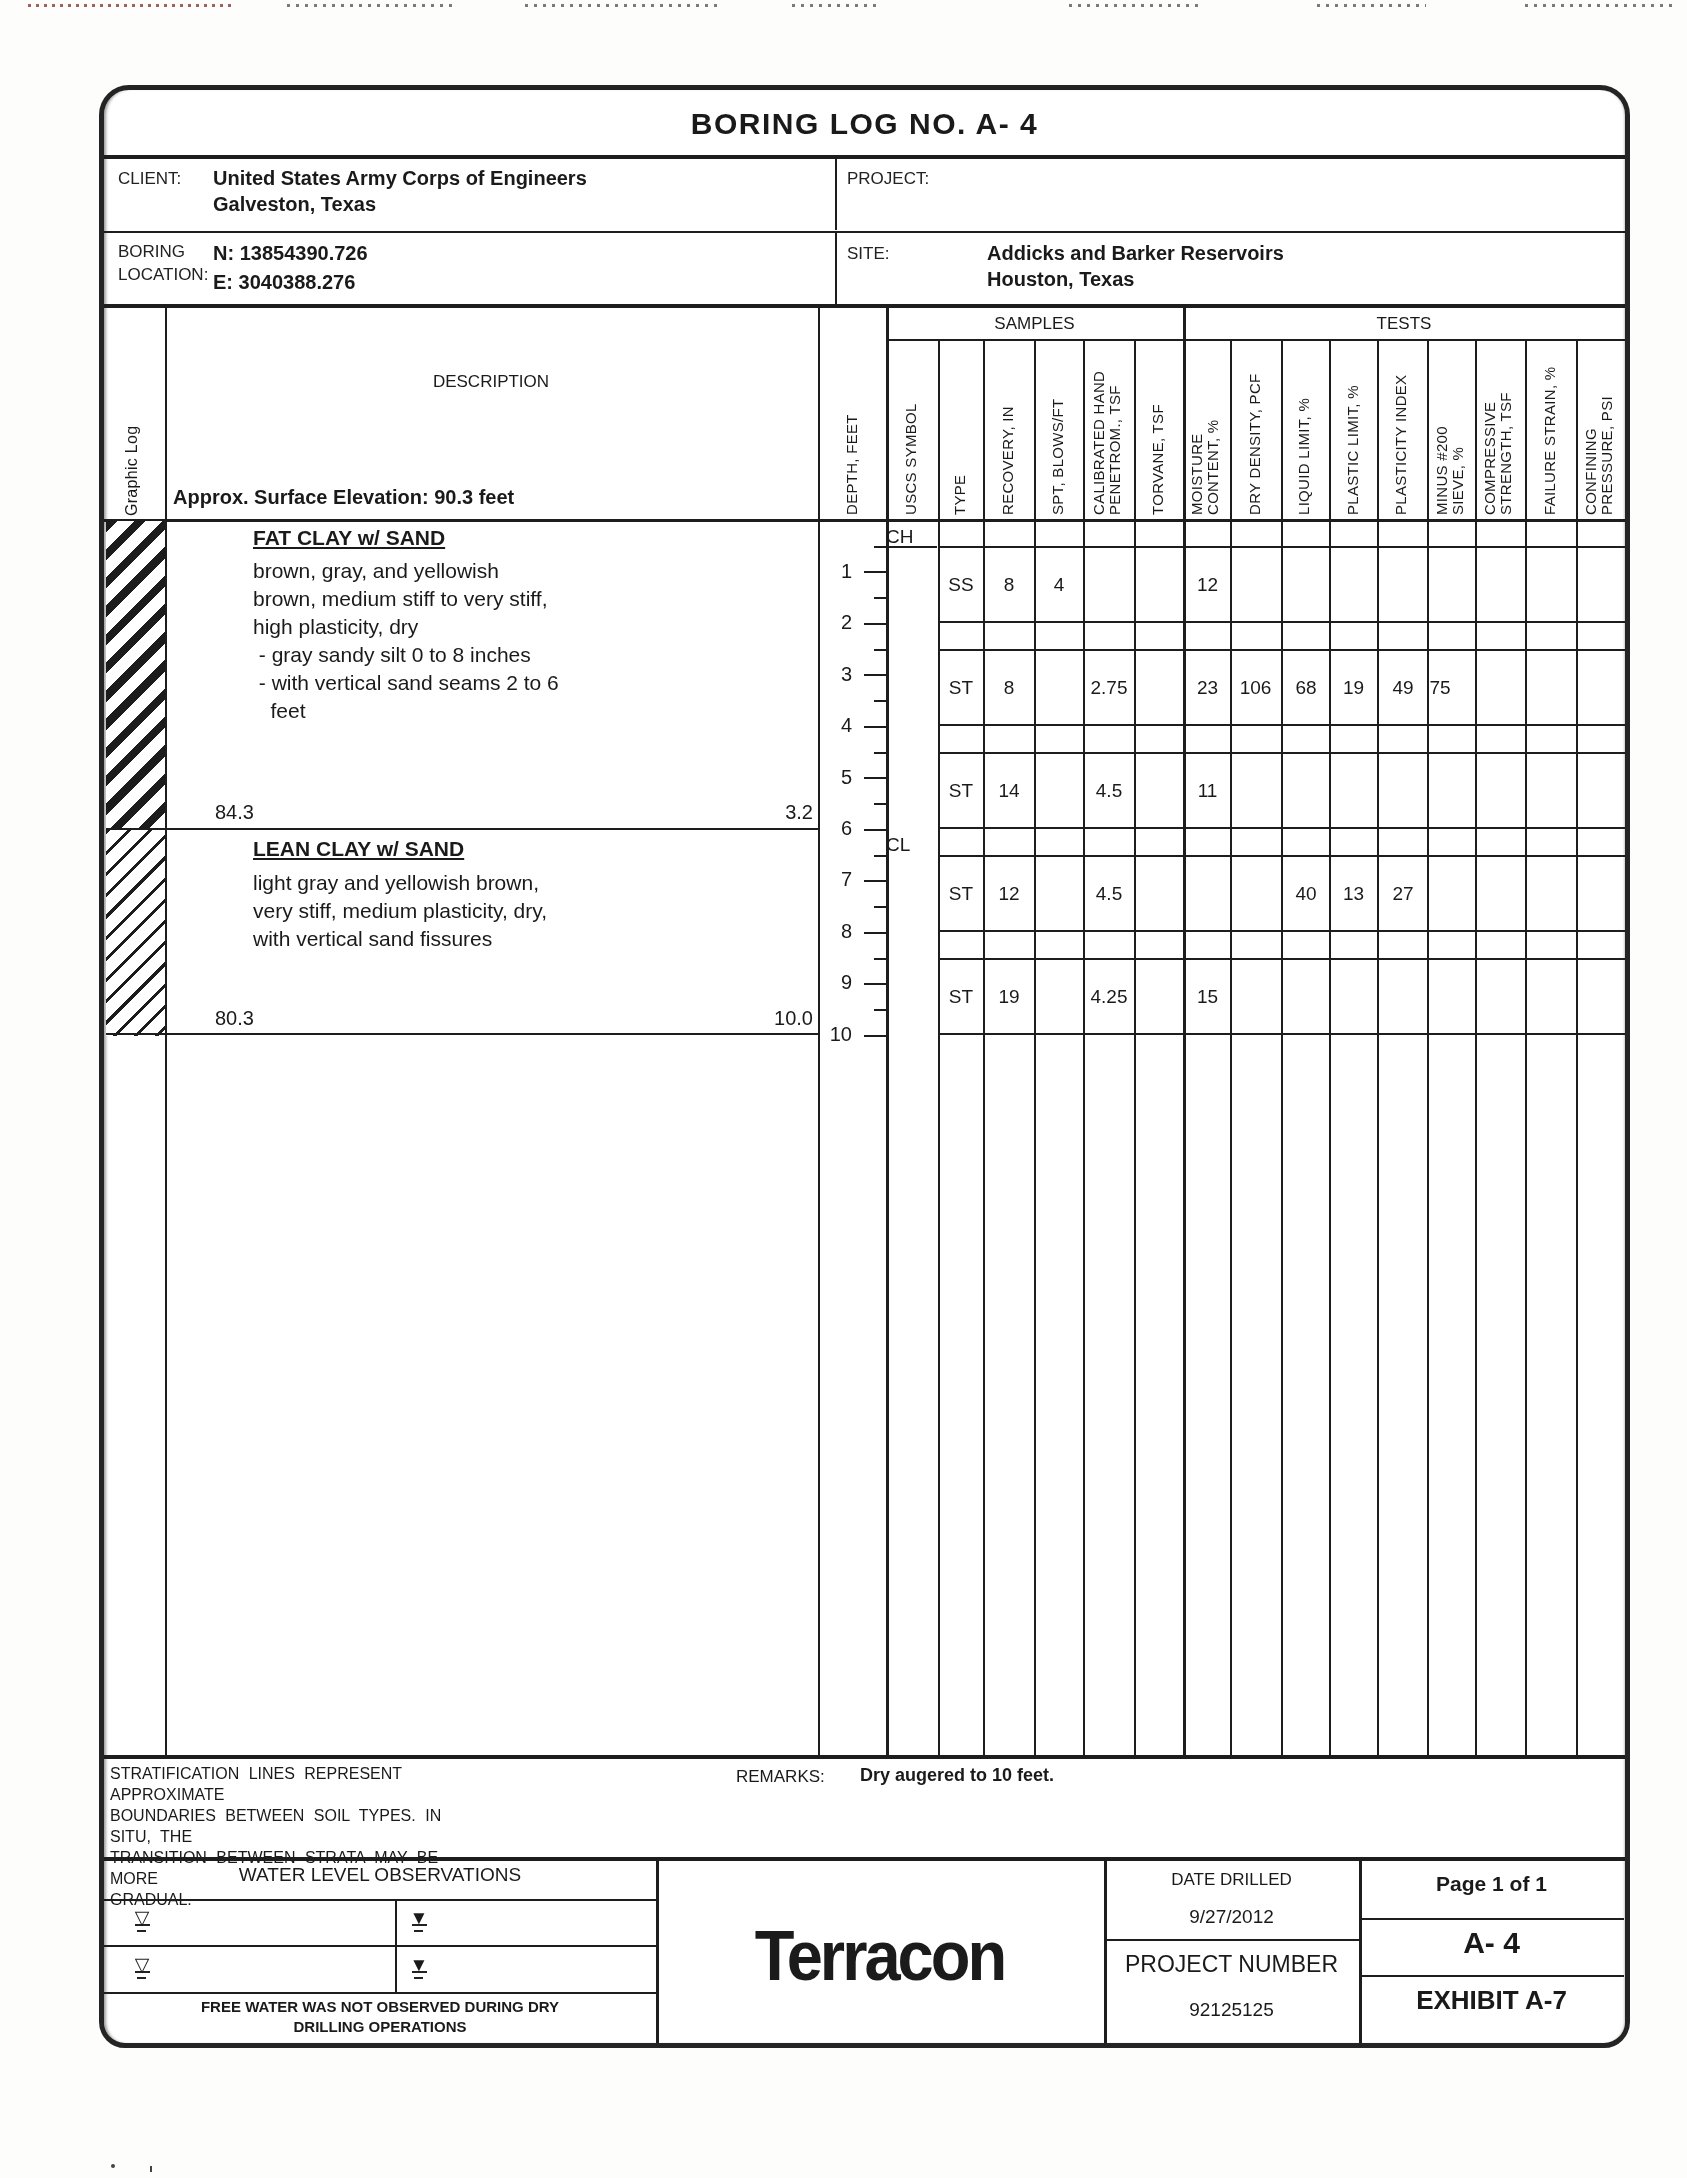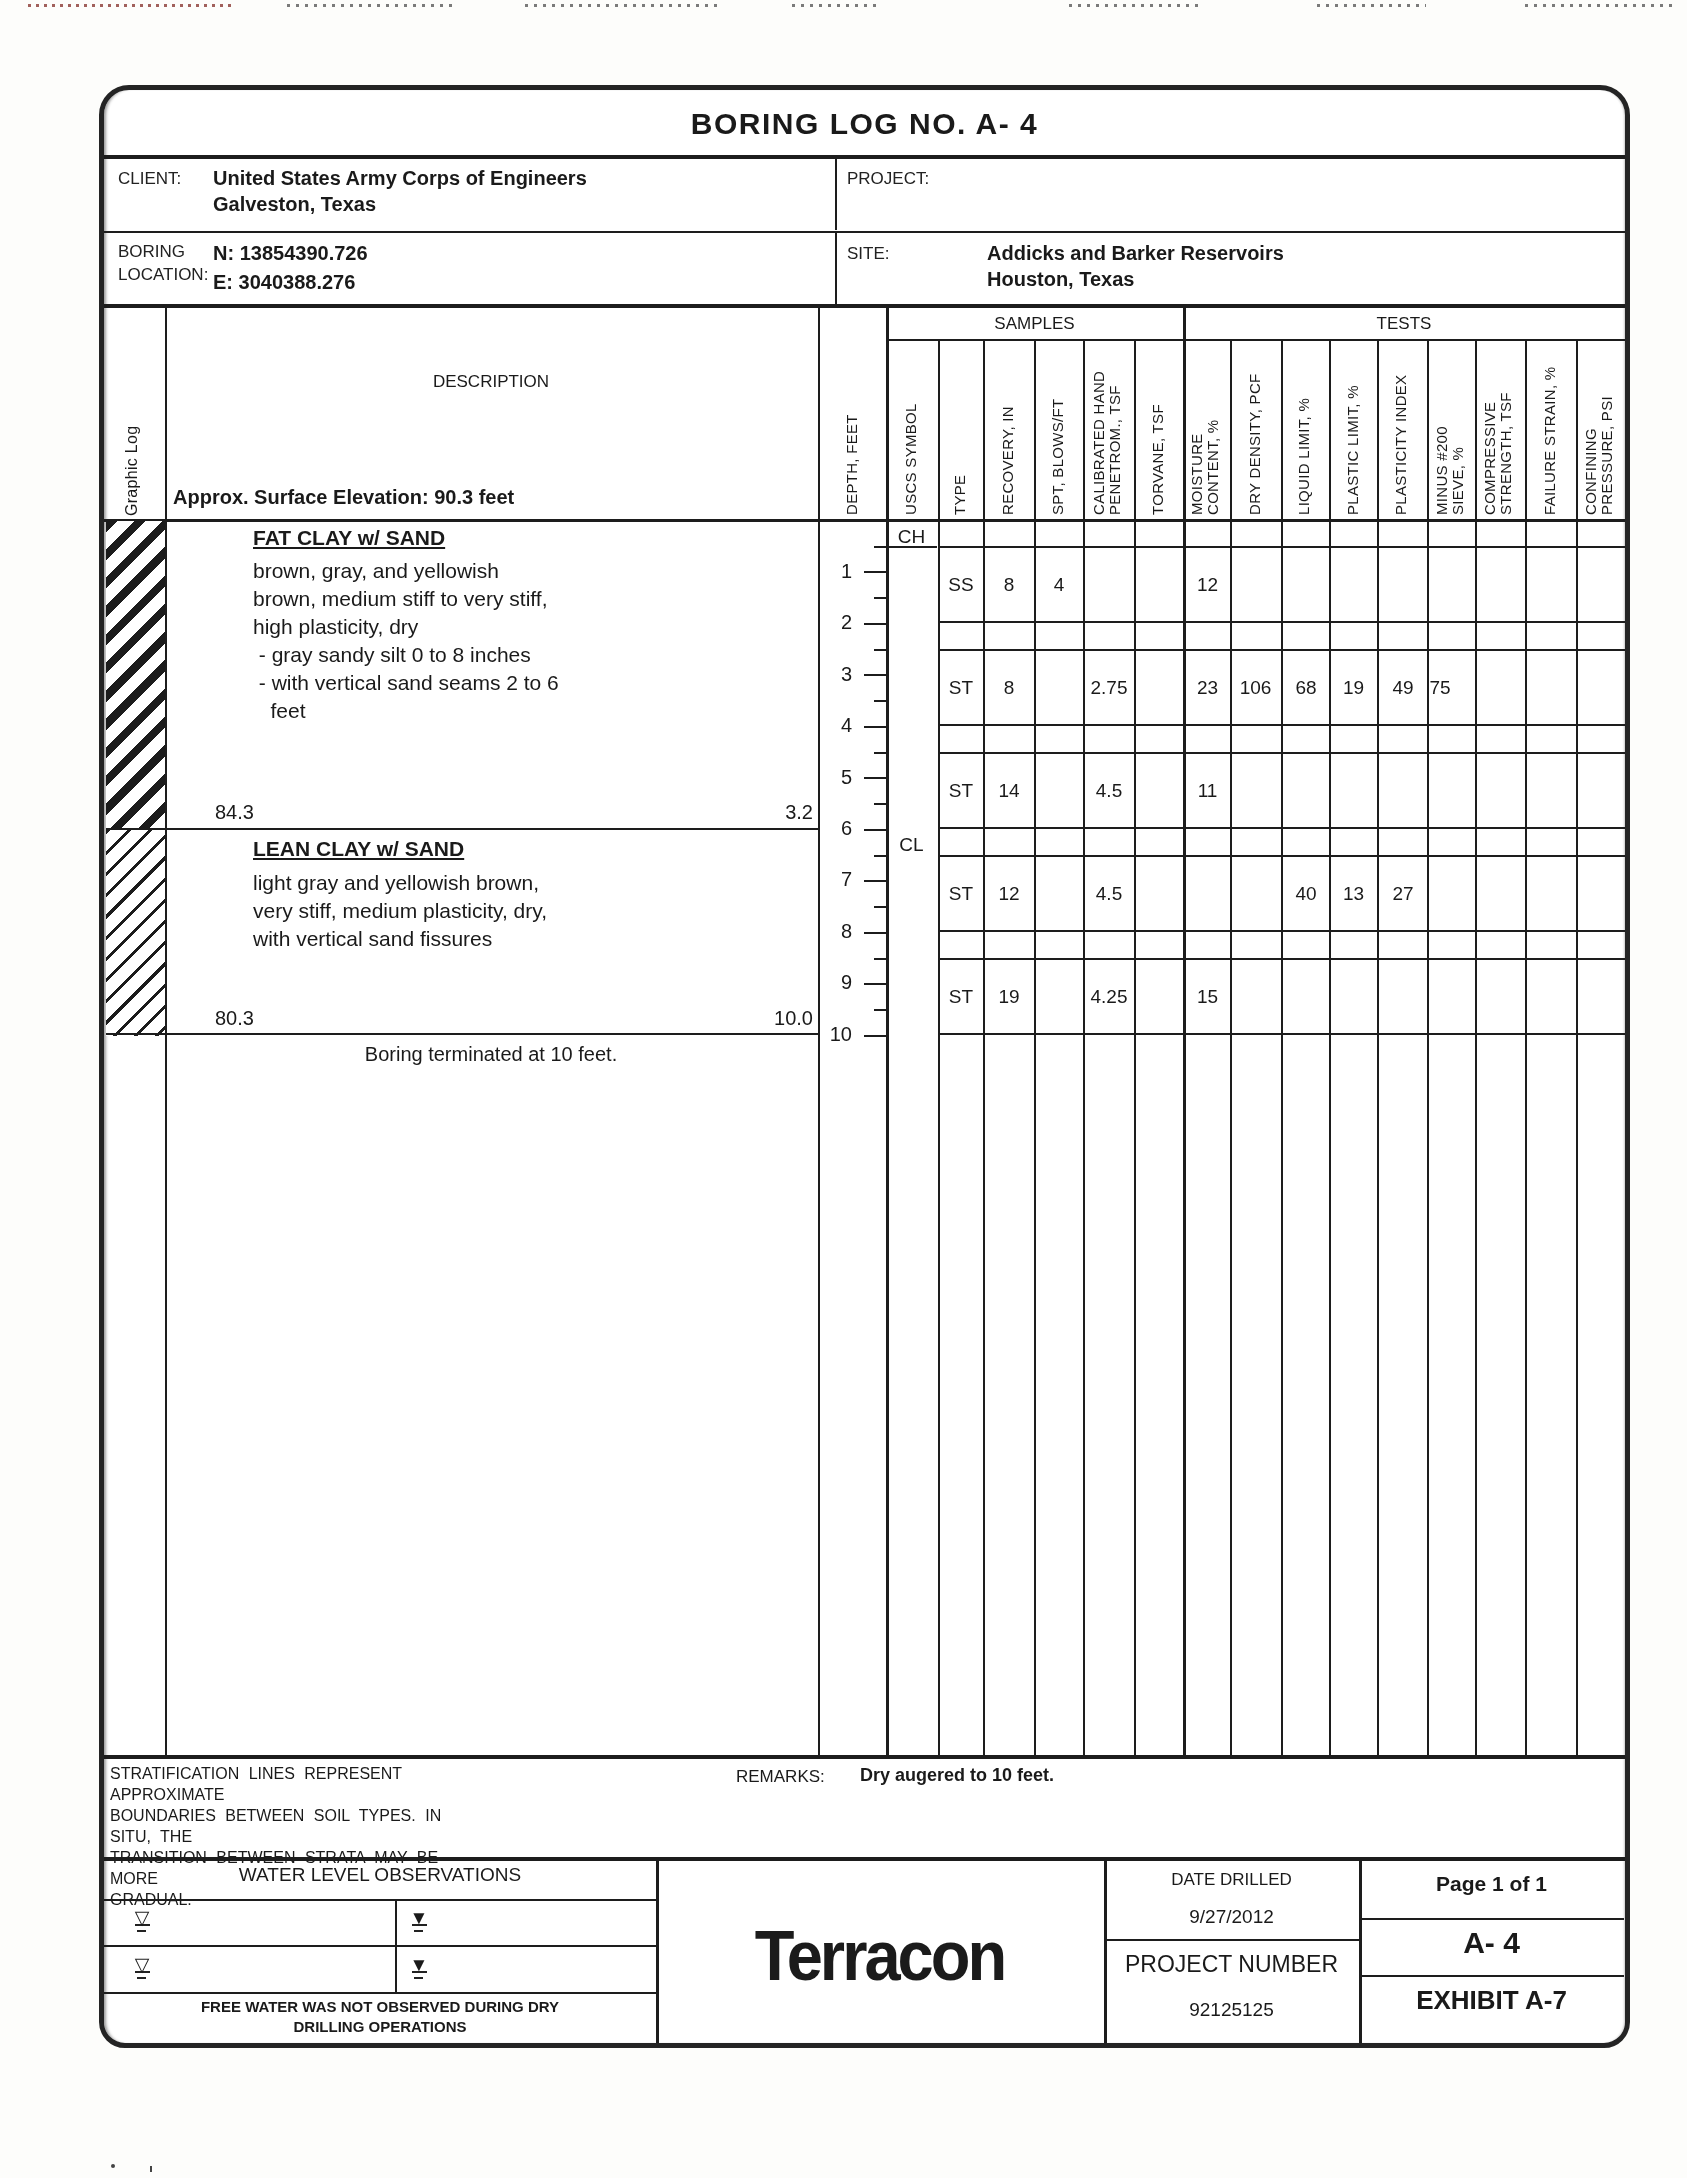--- a/index.html
+++ b/index.html
@@ -31,21 +31,21 @@
   .rot { writing-mode:vertical-rl; transform:rotate(180deg); font-size:15px; line-height:16.3px; white-space:pre-line; letter-spacing:0.3px; top:255px; height:170px; }
 
   .hatch1 { left:2px; top:431px; width:59px; height:309px;
     background:repeating-linear-gradient(135deg,#1c1c1c 0 8px,#ffffff 8px 20px); }
   .hatch2 { left:2px; top:740px; width:59px; height:206px;
     background:repeating-linear-gradient(135deg,#1c1c1c 0 3px,#ffffff 3px 15px); }
 
   .layer-title { font-size:21px; font-weight:bold; text-decoration:underline; }
   .layer-text { font-size:21px; line-height:28px; white-space:pre; }
   .elev { font-size:20px; }
-  .uscs-sym { font-size:19px; width:51px; text-align:center; }
+  .uscs-sym { font-size:19px; width:51px; text-align:left; }
 
   #depth-ticks { left:714px; top:431px; width:68px; height:525px; }
   .tick { position:absolute; right:0; width:12px; height:2px; background:#1c1c1c; }
   .tick.major { width:22px; }
   .tick-label { position:absolute; left:2px; width:32px; text-align:right; font-size:20px; }
 
   .srow { left:834px; width:687px; height:77px; border-top:2px solid #1d1d1d; border-bottom:2px solid #1d1d1d; }
   .sc { position:absolute; top:0; height:100%; display:flex; align-items:center; justify-content:center; font-size:19px; }
   .sc-type{left:0;width:46px} .sc-rec{left:46px;width:50px} .sc-spt{left:96px;width:50px}
   .sc-cal{left:146px;width:50px} .sc-tor{left:196px;width:50px} .sc-moi{left:246px;width:47px}
@@ -211,21 +211,20 @@
 
   <div class="uscs-sym" style="left:782px;top:744px">CL</div>
   <div class="layer-title" style="left:149px;top:747px">LEAN CLAY w/ SAND</div>
   <div class="layer-text" style="left:149px;top:779px">light gray and yellowish brown,
 very stiff, medium plasticity, dry,
 with vertical sand fissures</div>
   <div class="elev" style="left:111px;top:917px">80.3</div>
   <div class="elev" style="left:640px;top:917px;width:69px;text-align:right">10.0</div>
   <div class="hl" style="left:2px;top:943px;width:712px"></div>
 
-  <div class="term">Boring terminated at 10 feet.</div>
 
   <div class="hl" style="left:782px;top:456px;width:51px"></div>
   <div class="srow" style="top:456px">
     <span class="sc sc-type">SS</span>
     <span class="sc sc-rec">8</span>
     <span class="sc sc-spt">4</span>
     <span class="sc sc-cal"></span>
     <span class="sc sc-tor"></span>
     <span class="sc sc-moi">12</span>
     <span class="sc sc-dd"></span>

